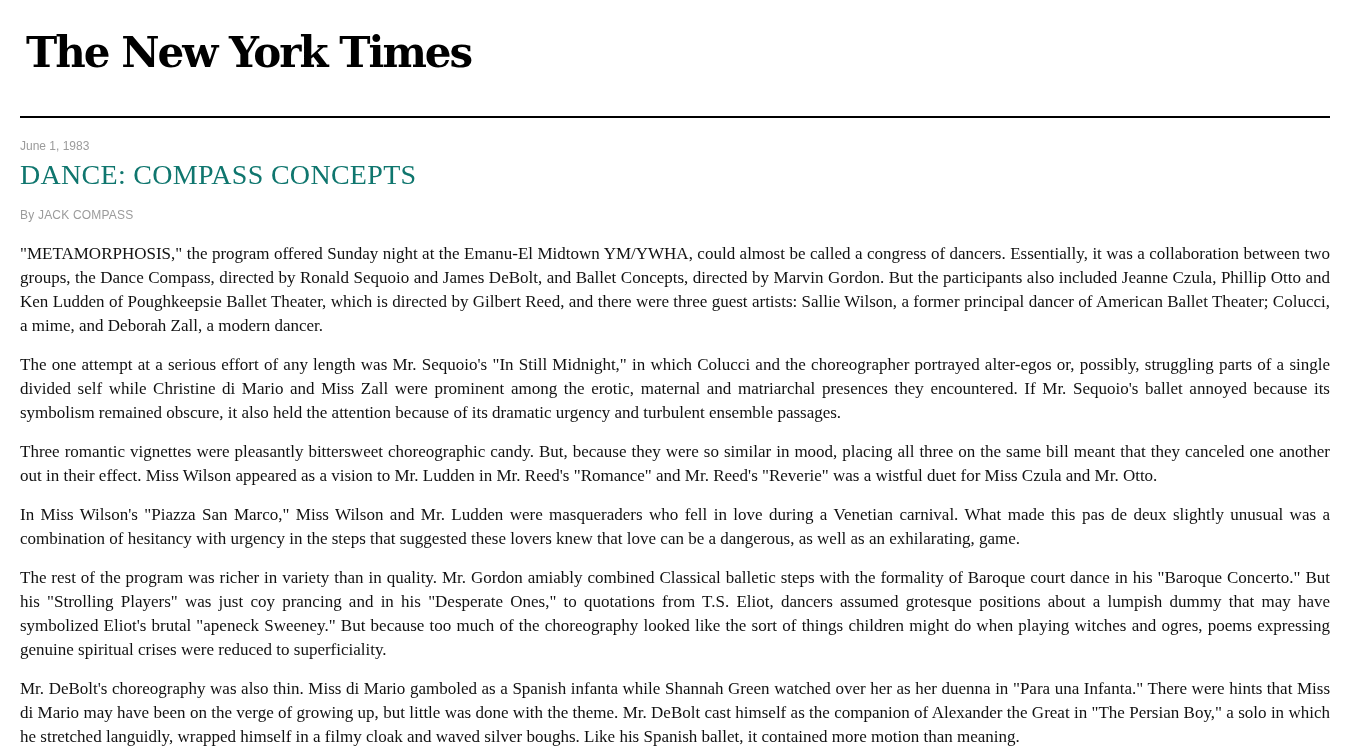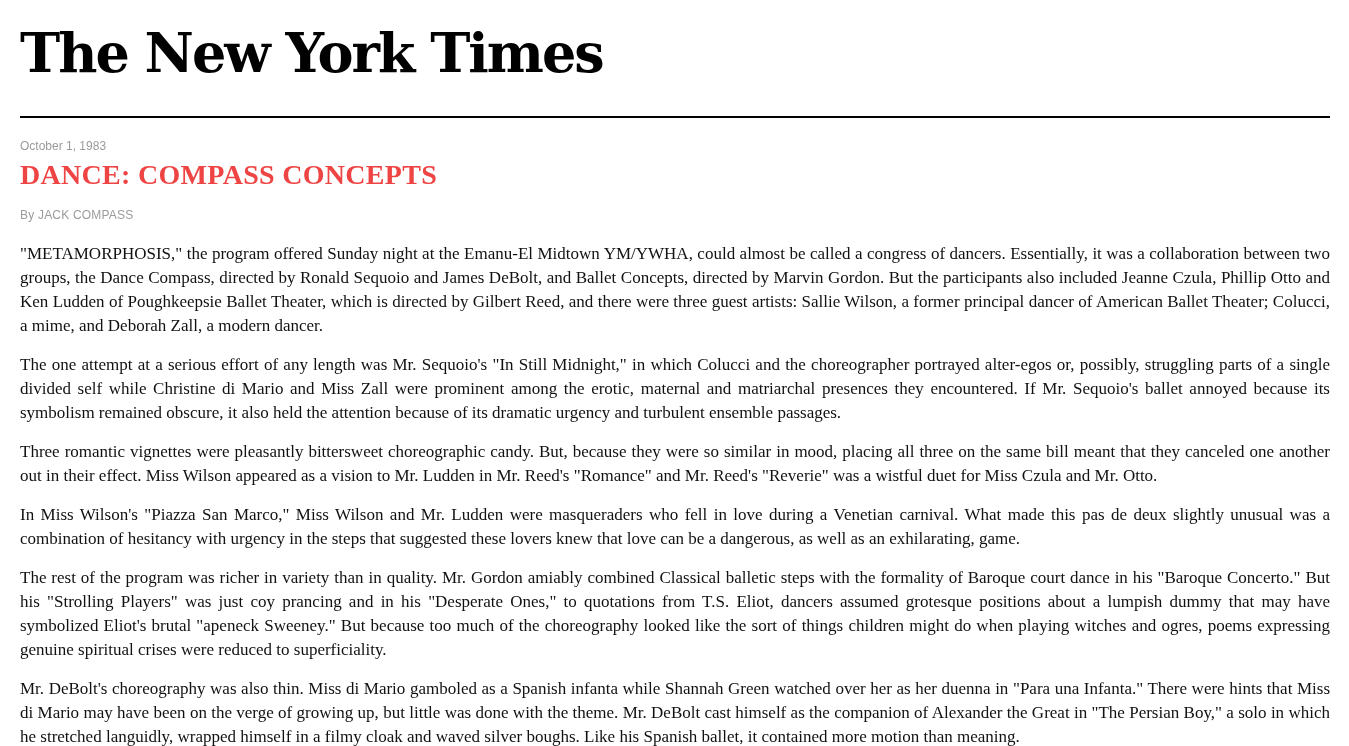--- a/index.html
+++ b/index.html
@@ -11,46 +11,47 @@
   }
   .page {
     width: 1349px;
     min-height: 746px;
     padding: 10px 19px 30px 20px;
     background: #ffffff;
   }
   .logo {
     font-family: "DejaVu Serif", serif;
     font-weight: bold;
-    font-size: 54px;
+    font-size: 42px;
     line-height: 86px;
     letter-spacing: -2px;
     color: #000000;
     white-space: nowrap;
     cursor: pointer;
+    margin-left: 6px;
   }
   .rule {
     border: none;
     border-top: 2px solid #000000;
     margin: 20px 0 0 0;
   }
   .date {
     margin-top: 21px;
     font-family: "Liberation Sans", sans-serif;
     font-size: 12px;
     color: #9b9b9b;
   }
   .headline {
     margin: 6px 0 0 0;
     font-family: "Liberation Serif", serif;
-    font-weight: bold;
+    font-weight: normal;
     font-size: 28px;
     line-height: 32px;
     letter-spacing: 0.3px;
-    color: #ef4444;
+    color: #0f766e;
   }
   .byline {
     margin-top: 17px;
     font-family: "Liberation Sans", sans-serif;
     font-size: 12px;
     color: #9b9b9b;
     letter-spacing: 0.2px;
   }
   .body-text {
     margin-top: 20px;
@@ -70,21 +71,21 @@
 <div class="page">
 
   <header>
     <div class="logo">The New York Times</div>
   </header>
 
   <hr class="rule">
 
   <article>
 
-    <div class="date">October 1, 1983</div>
+    <div class="date">June 1, 1983</div>
 
     <h1 class="headline">DANCE: COMPASS CONCEPTS</h1>
 
     <div class="byline">By JACK COMPASS</div>
 
     <div class="body-text">
       <p>"METAMORPHOSIS," the program offered Sunday night at the Emanu-El Midtown YM/YWHA, could almost be called a congress of dancers. Essentially, it was a collaboration between two groups, the Dance Compass, directed by Ronald Sequoio and James DeBolt, and Ballet Concepts, directed by Marvin Gordon. But the participants also included Jeanne Czula, Phillip Otto and Ken Ludden of Poughkeepsie Ballet Theater, which is directed by Gilbert Reed, and there were three guest artists: Sallie Wilson, a former principal dancer of American Ballet Theater; Colucci, a mime, and Deborah Zall, a modern dancer.</p>
       <p>The one attempt at a serious effort of any length was Mr. Sequoio's "In Still Midnight," in which Colucci and the choreographer portrayed alter-egos or, possibly, struggling parts of a single divided self while Christine di Mario and Miss Zall were prominent among the erotic, maternal and matriarchal presences they encountered. If Mr. Sequoio's ballet annoyed because its symbolism remained obscure, it also held the attention because of its dramatic urgency and turbulent ensemble passages.</p>
       <p>Three romantic vignettes were pleasantly bittersweet choreographic candy. But, because they were so similar in mood, placing all three on the same bill meant that they canceled one another out in their effect. Miss Wilson appeared as a vision to Mr. Ludden in Mr. Reed's "Romance" and Mr. Reed's "Reverie" was a wistful duet for Miss Czula and Mr. Otto.</p>
       <p>In Miss Wilson's "Piazza San Marco," Miss Wilson and Mr. Ludden were masqueraders who fell in love during a Venetian carnival. What made this pas de deux slightly unusual was a combination of hesitancy with urgency in the steps that suggested these lovers knew that love can be a dangerous, as well as an exhilarating, game.</p>

